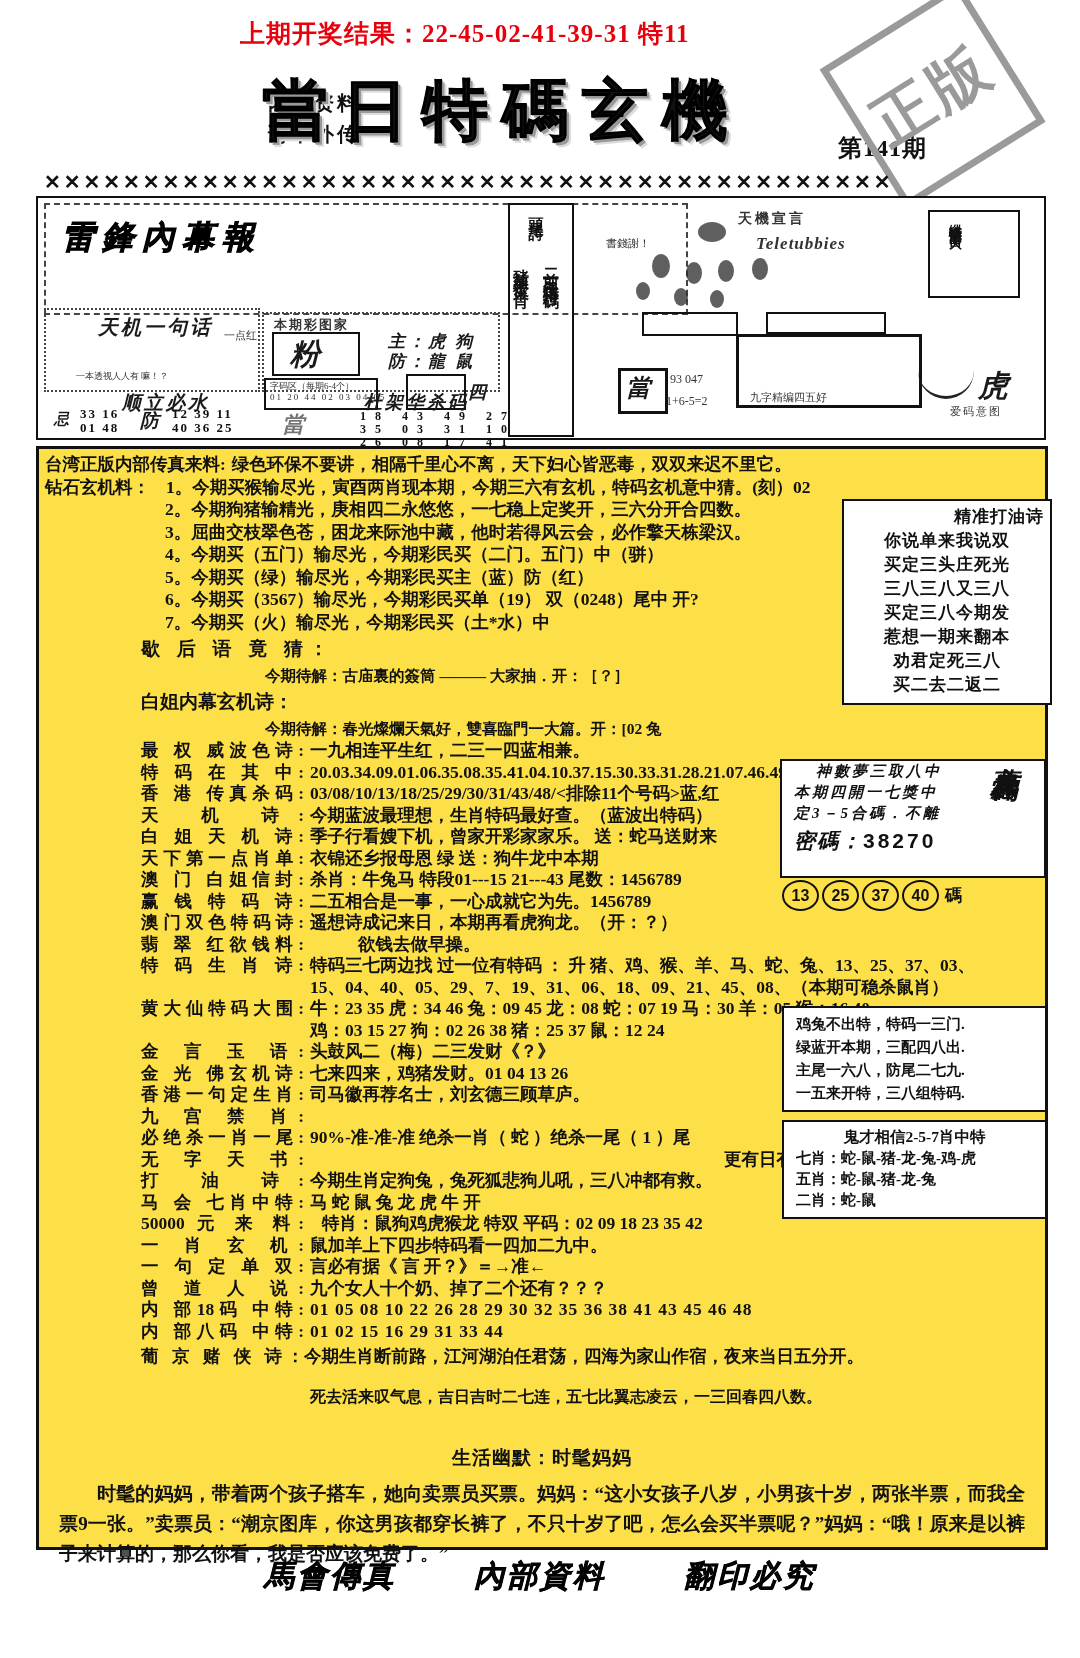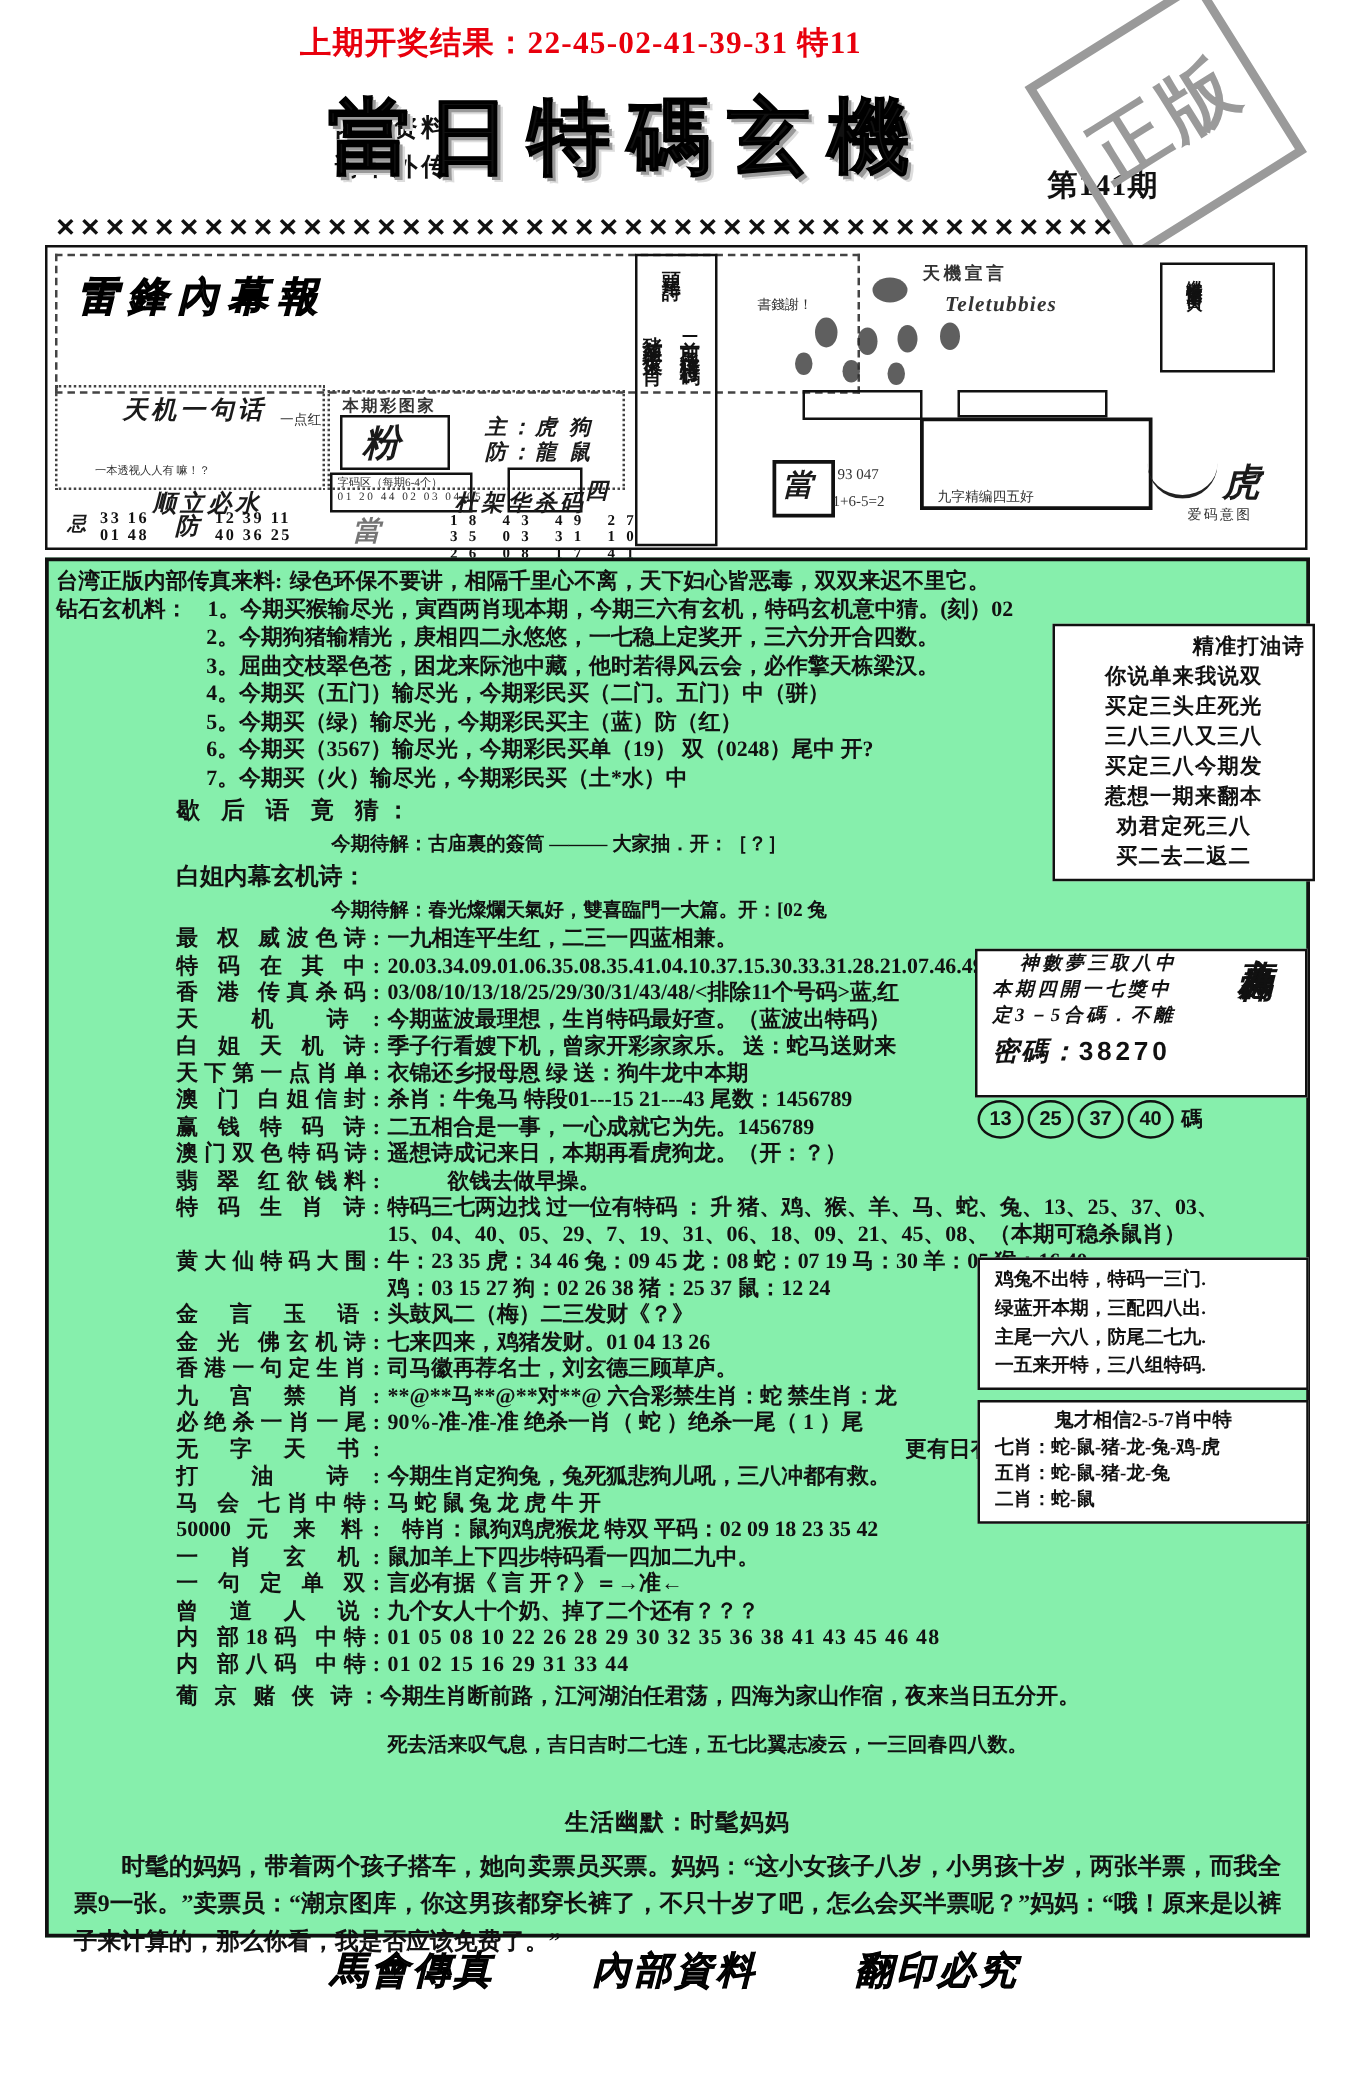--- a/index.html
+++ b/index.html
@@ -72,21 +72,21 @@
   .gblob{
     position:absolute;border-radius:50%;background:#2a2a2a;opacity:.75;
   }
   .teletub{
     position:absolute;font-size:17px;font-style:italic;font-weight:bold;
     color:#333;letter-spacing:1px;white-space:nowrap;
   }
   
   .body-frame{
     position:absolute;left:36px;top:446px;width:1006px;height:1098px;
-    border:3px solid #111;background:#86efac;
+    border:3px solid #111;background:#fde047;
   }
   .rows{position:absolute;left:6px;top:4px;right:6px;}
   .row{
     display:flex;align-items:baseline;
     font-size:17.5px;line-height:22.5px;white-space:nowrap;
   }
   .row.dense{line-height:21.5px;}
   .lbl{
     font-weight:bold;flex:0 0 auto;
     letter-spacing:0px;
@@ -363,21 +363,20 @@
     <div class="row dense" style="padding-left:96px;">
       <span class="lbl w160">金 光 佛玄机诗:</span>
       <span class="val" style="padding-left:6px;">七来四来，鸡猪发财。01 04 13 26</span>
     </div>
     <div class="row dense" style="padding-left:96px;">
       <span class="lbl w160">香港一句定生肖:</span>
       <span class="val" style="padding-left:6px;">司马徽再荐名士，刘玄德三顾草庐。</span>
     </div>
     <div class="row dense" style="padding-left:96px;">
       <span class="lbl w160">九 宫 禁 肖:</span>
-      <span class="val" style="padding-left:6px;">**@**马**@**对**@  六合彩禁生肖：蛇  禁生肖：龙</span>
     </div>
     <div class="row dense" style="padding-left:96px;">
       <span class="lbl w160">必绝杀一肖一尾:</span>
       <span class="val" style="padding-left:6px;">90%-准-准-准 绝杀一肖（ 蛇 ）绝杀一尾（ 1 ）尾</span>
     </div>
     <div class="row dense" style="padding-left:96px;">
       <span class="lbl w160">无 字 天 书:</span>
       <span class="val" style="padding-left:6px;text-align:right;">更有日有在同宫，飞空下海居深官。蛇17</span>
     </div>
     <div class="row dense" style="padding-left:96px;">

